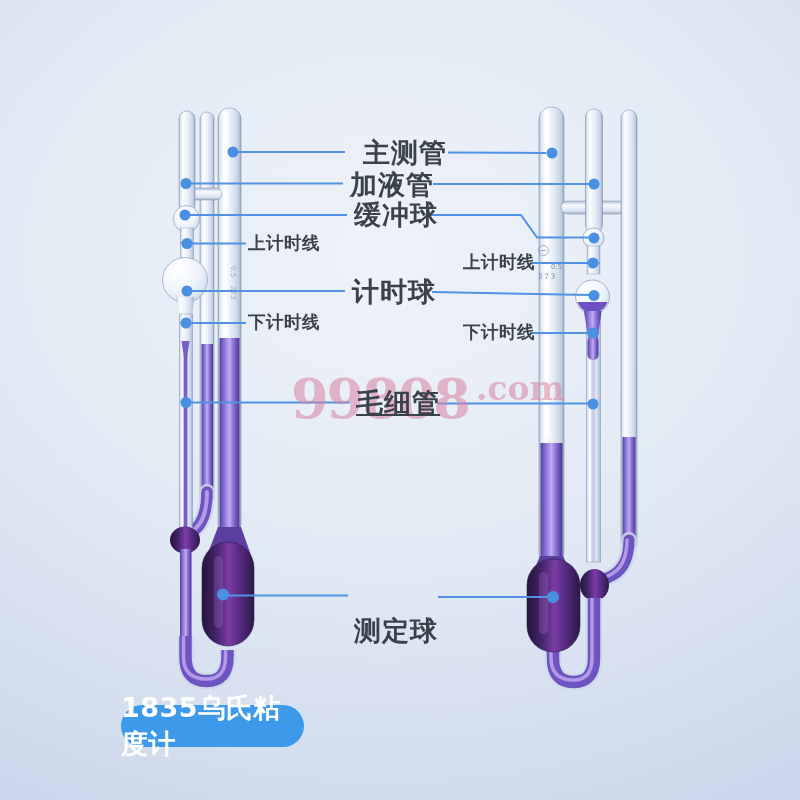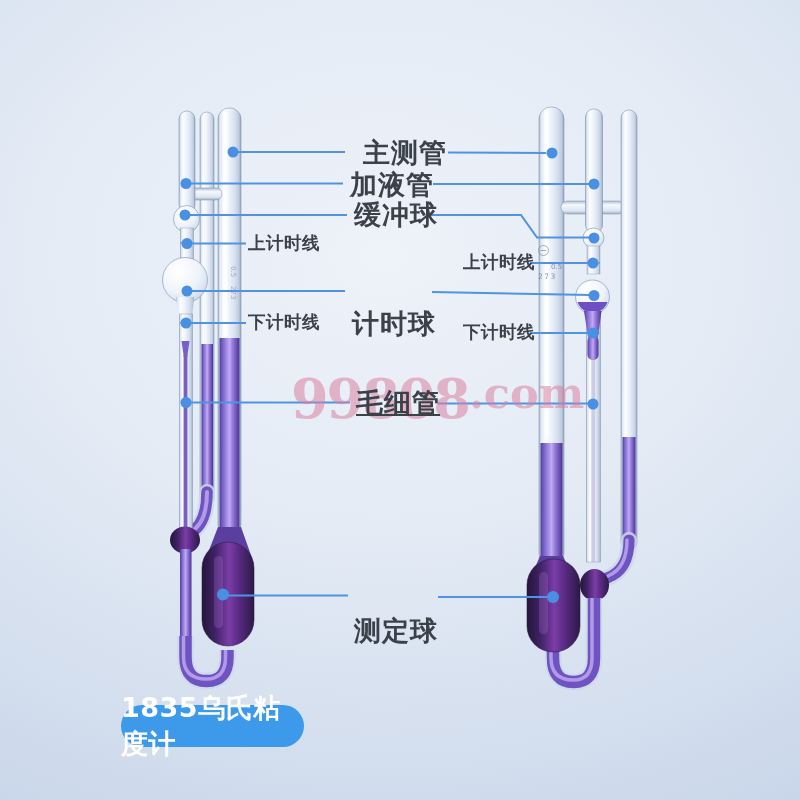--- a/index.html
+++ b/index.html
@@ -19,21 +19,21 @@
     position:absolute;height:42px;border-radius:21px;background:#3d99e9;
     color:#ffffff;font-weight:700;font-size:27px;display:flex;align-items:center;
     justify-content:center;letter-spacing:0.5px;
   }
   .watermark{
     position:absolute;left:291px;top:372px;display:flex;align-items:flex-start;
     color:rgba(216,130,160,0.55);font-family:"DejaVu Serif","Liberation Serif",serif;
     font-weight:700;pointer-events:none;
   }
   .watermark .big{font-size:54px;letter-spacing:-2px;line-height:1;}
-  .watermark .small{font-size:43px;margin-left:0;line-height:1;}
+  .watermark .small{font-size:33px;margin-left:7px;line-height:1;}
 </style>
 </head>
 <body>
 
 <div class="stage">
 
   <svg width="800" height="800" viewBox="0 0 800 800">
     <defs>
       <linearGradient id="gGlass" x1="0" y1="0" x2="1" y2="0">
         <stop offset="0" stop-color="#9fb0c6"></stop>
@@ -197,21 +197,21 @@
   </svg>
 
   <div class="watermark">
     <span class="big">99808</span>
     <span class="small">.com</span>
   </div>
 
   <div class="lbl center" style="left:363px;top:139px;">主测管</div>
   <div class="lbl center" style="left:350px;top:171px;">加液管</div>
   <div class="lbl center" style="left:354px;top:201px;">缓冲球</div>
-  <div class="lbl center" style="left:352px;top:278px;margin-top:32px;">计时球</div>
+  <div class="lbl center" style="left:352px;top:278px;">计时球</div>
   <div class="lbl center" style="left:356px;top:389px;text-decoration:underline;">毛细管</div>
   <div class="lbl center" style="left:354px;top:617px;">测定球</div>
 
   <div class="lbl side" style="left:248px;top:235px;">上计时线</div>
   <div class="lbl side" style="left:248px;top:314px;">下计时线</div>
   <div class="lbl side" style="left:463px;top:254px;">上计时线</div>
   <div class="lbl side" style="left:463px;top:324px;">下计时线</div>
 
   <div class="pill" style="left:121px;top:705px;width:183px;">1835乌氏粘度计</div>
 

